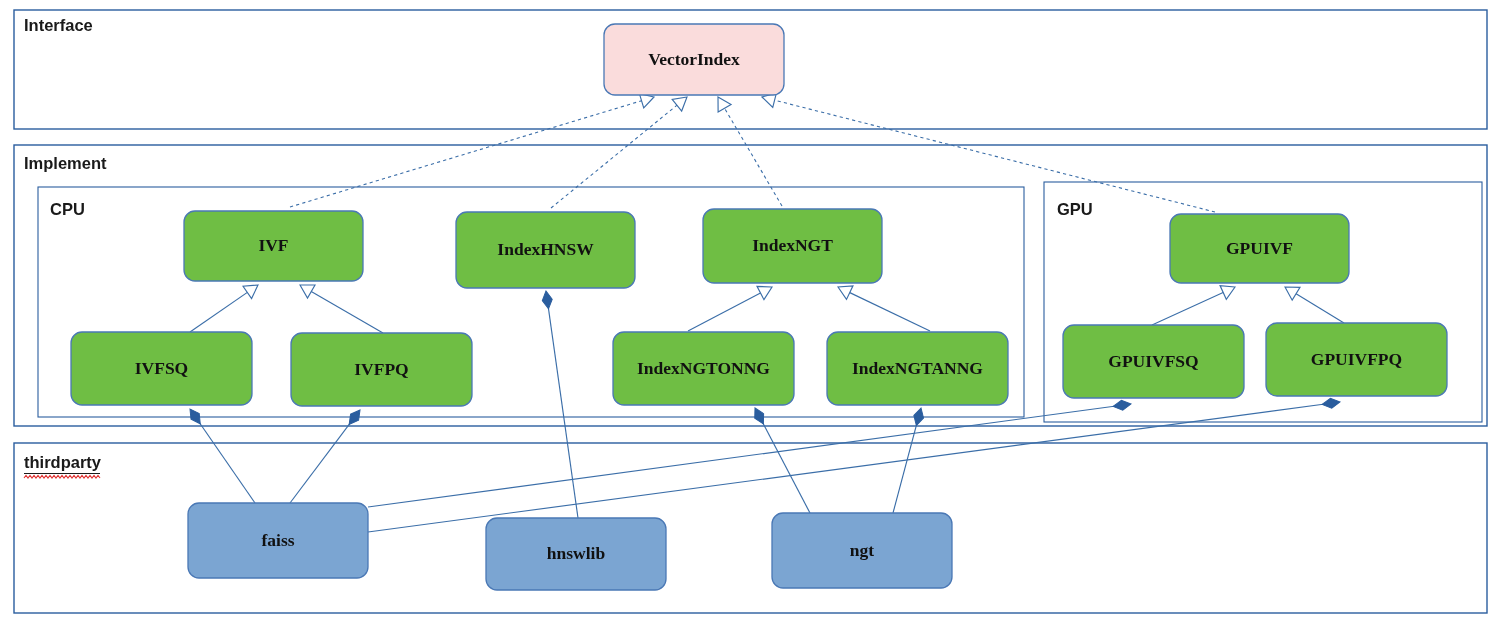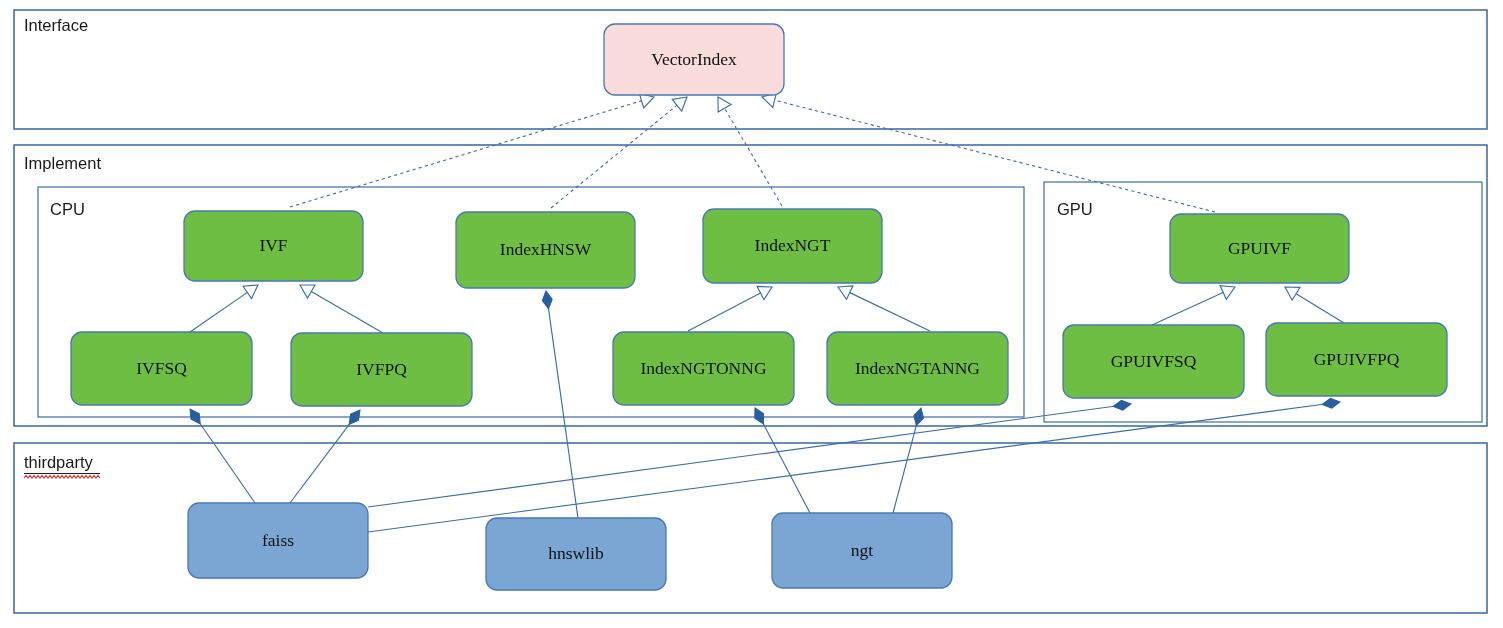--- a/index.html
+++ b/index.html
@@ -9,20 +9,21 @@
   }
   body {
     font-family: "Liberation Sans", sans-serif;
   }
   #diagram-root {
     position: relative;
     width: 1503px;
     height: 628px;
     background: #ffffff;
     overflow: hidden;
+    font-weight: bold;
   }
   svg#diagram-svg {
     position: absolute;
     left: 0;
     top: 0;
     width: 1503px;
     height: 628px;
   }
   .container-rect {
     fill: #ffffff;

